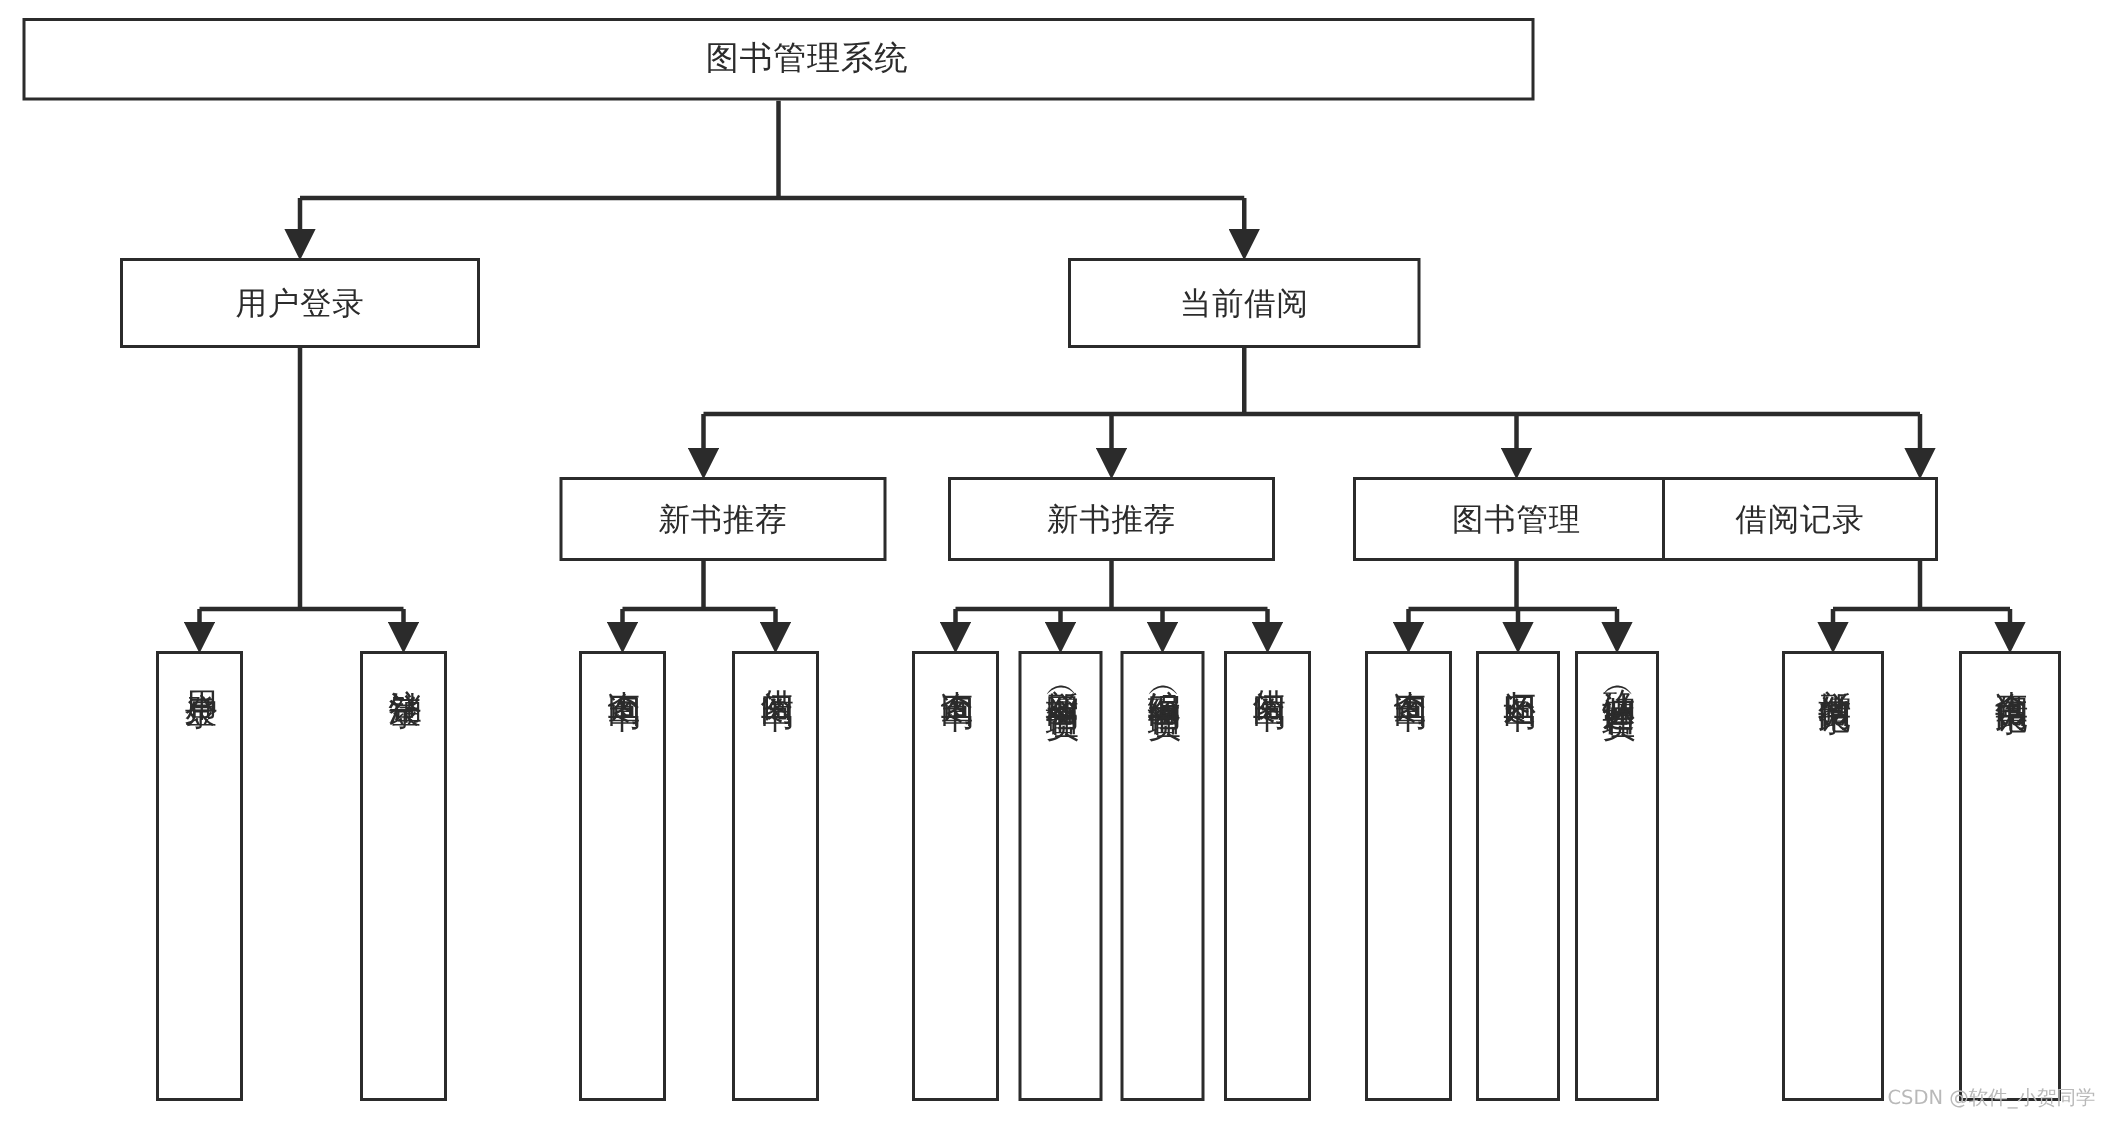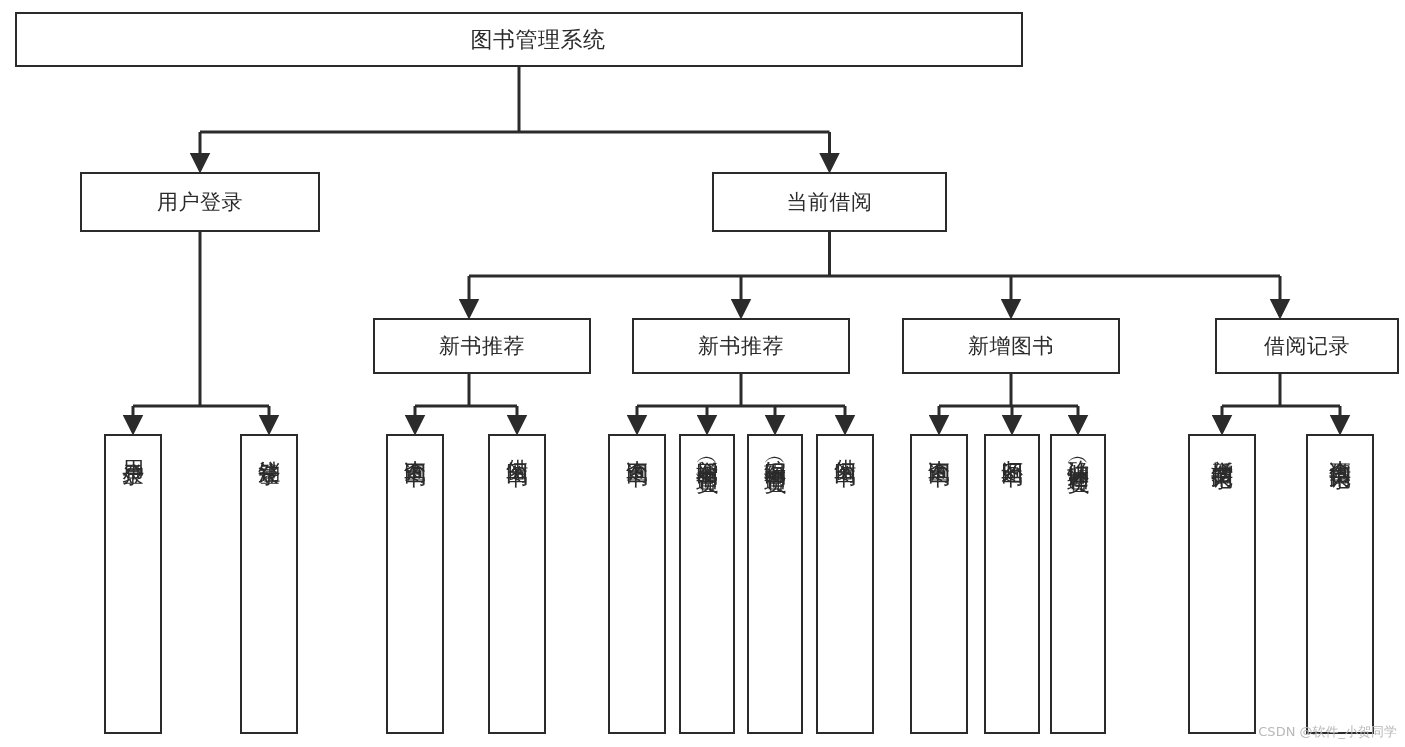--- a/index.html
+++ b/index.html
@@ -132,23 +132,23 @@
       <div class="node horiz" style="left: 712px; top: 172px; width: 235px; height: 60px;">
         <span class="node-label">当前借阅</span>
       </div>
       <div class="node horiz" style="left: 360px; top: 318px; width: 218px; height: 56px; margin-left: 13px;">
         <span class="node-label">新书推荐</span>
       </div>
       <div class="node horiz" style="left: 632px; top: 318px; width: 218px; height: 56px;">
         <span class="node-label">新书推荐</span>
       </div>
       <div class="node horiz" style="left: 902px; top: 318px; width: 218px; height: 56px;">
-        <span class="node-label">新增图书</span>
+        <span class="node-label">图书管理</span>
       </div>
-      <div class="node horiz" style="left: 1215px; top: 318px; width: 184px; height: 56px;">
+      <div class="node horiz" style="left: 1108px; top: 318px; width: 184px; height: 56px;">
         <span class="node-label">借阅记录</span>
       </div>
       <div class="node vert" style="left: 104px; top: 434px; width: 58px; height: 300px;">
         <span class="node-label">用户登录</span>
       </div>
       <div class="node vert" style="left: 240px; top: 434px; width: 58px; height: 300px;">
         <span class="node-label">注销登录</span>
       </div>
       <div class="node vert" style="left: 386px; top: 434px; width: 58px; height: 300px;">
         <span class="node-label">查询图书</span>

